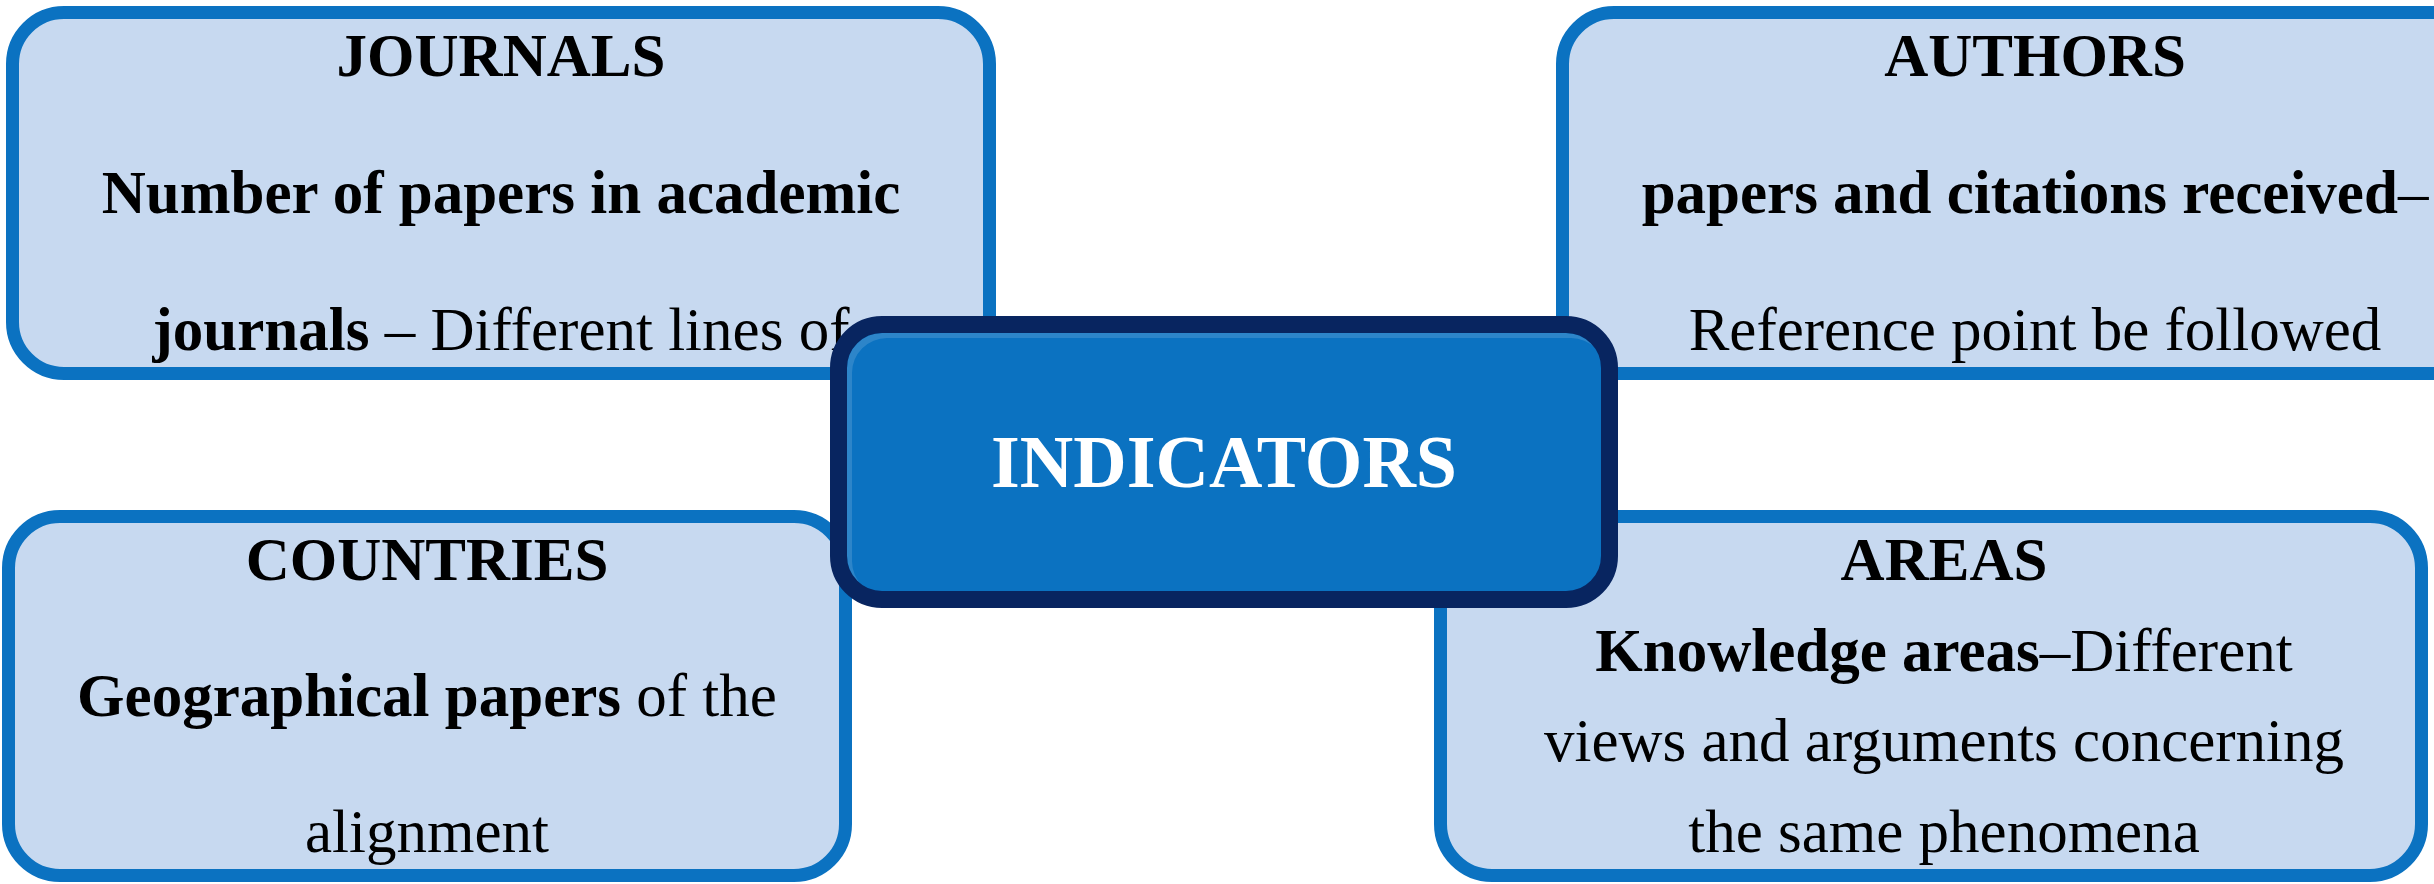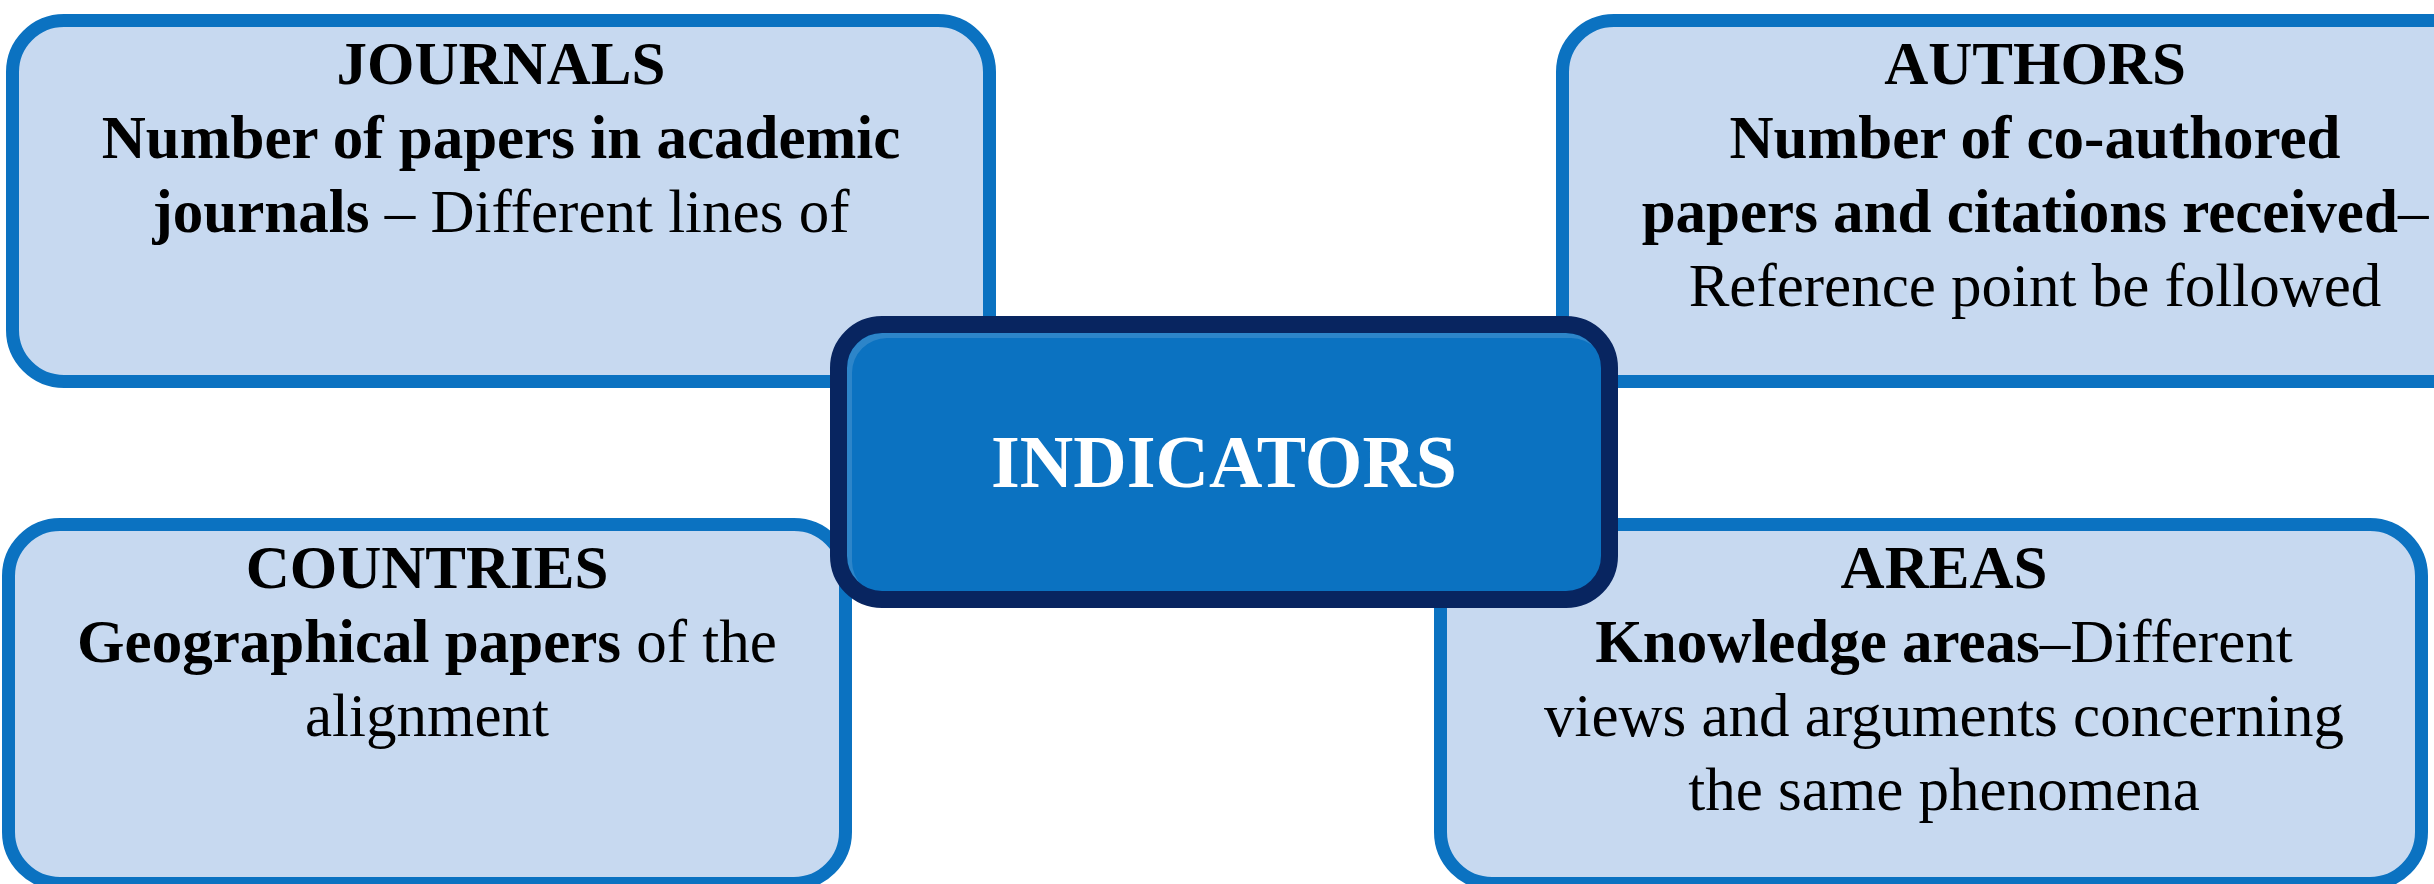--- a/index.html
+++ b/index.html
@@ -20,27 +20,26 @@
     color:var(--text);
   }
   .corner-box{
     position:absolute;
     background:var(--light-fill);
     border:13px solid var(--blue);
     border-radius:58px;
     display:flex;
     flex-direction:column;
     align-items:center;
-    justify-content:flex-start;
+    justify-content:space-between;
     text-align:center;
     font-size:61px;
     line-height:74px;
     padding:0 18px;
     z-index:1;
-    margin-top:8px;
   }
   .corner-box .line{white-space:nowrap;}
   .corner-box b{font-weight:700;}
   #box-journals  {left:6px;   top:6px;   width:990px; height:374px;}
   #box-authors   {left:1556px;top:6px;   width:958px; height:374px;}
   #box-countries {left:2px;   top:510px; width:850px; height:372px;}
   #box-areas     {left:1434px;top:510px; width:994px; height:372px;padding-left:44px;}
   #center-box{
     position:absolute;
     left:830px; top:316px; width:788px; height:292px;
@@ -65,21 +64,20 @@
 <body>
 
 <div id="box-journals" class="corner-box">
     <div class="line"><b>JOURNALS</b></div>
     <div class="line"><b>Number of papers in academic</b></div>
     <div class="line"><b>journals</b><span> – Different lines of</span></div>
   </div>
 
 <div id="box-authors" class="corner-box">
     <div class="line"><b>AUTHORS</b></div>
-    <div class="line"><b>Number of co-authored</b></div>
     <div class="line"><b>papers and citations received</b><span>–</span></div>
     <div class="line"><span>Reference point be followed</span></div>
   </div>
 
 <div id="box-countries" class="corner-box">
     <div class="line"><b>COUNTRIES</b></div>
     <div class="line"><b>Geographical papers</b><span> of the</span></div>
     <div class="line"><span>alignment</span></div>
   </div>
 

